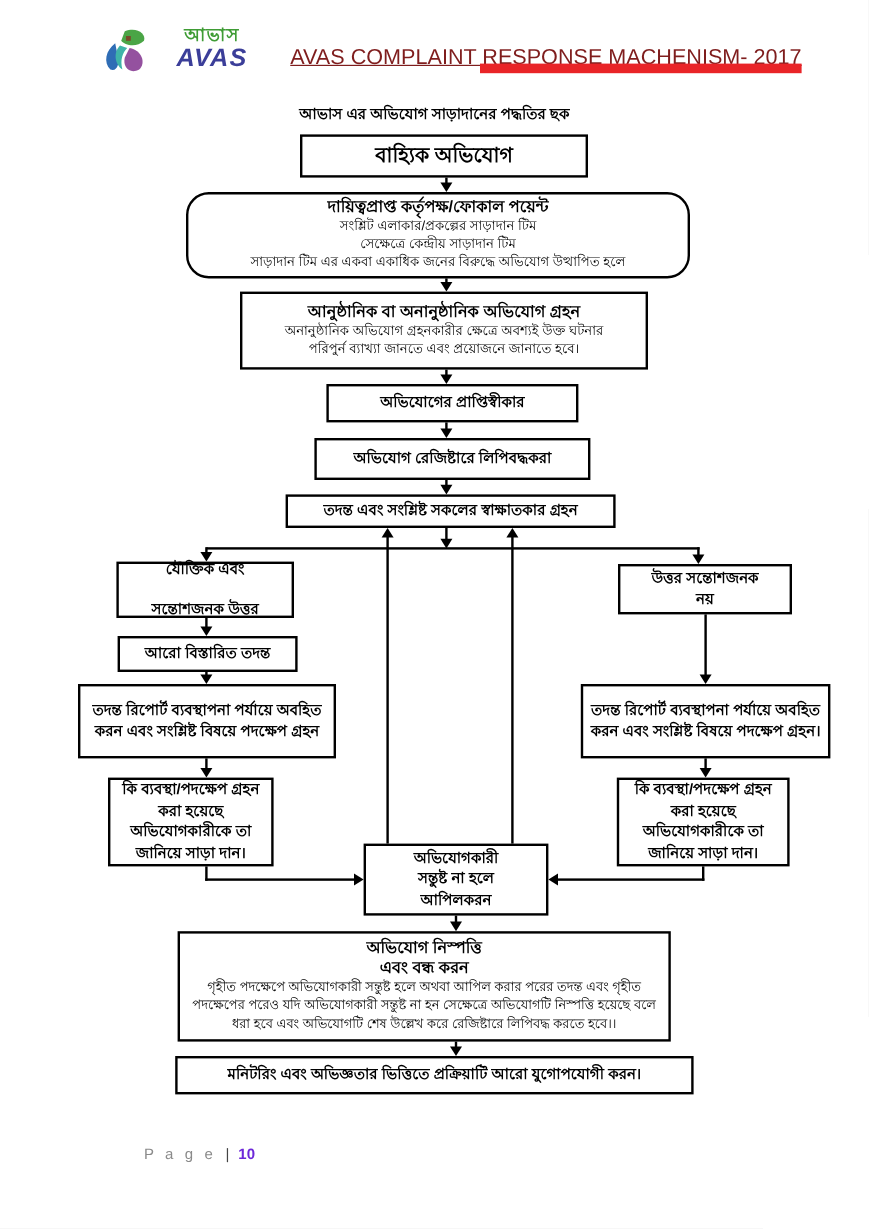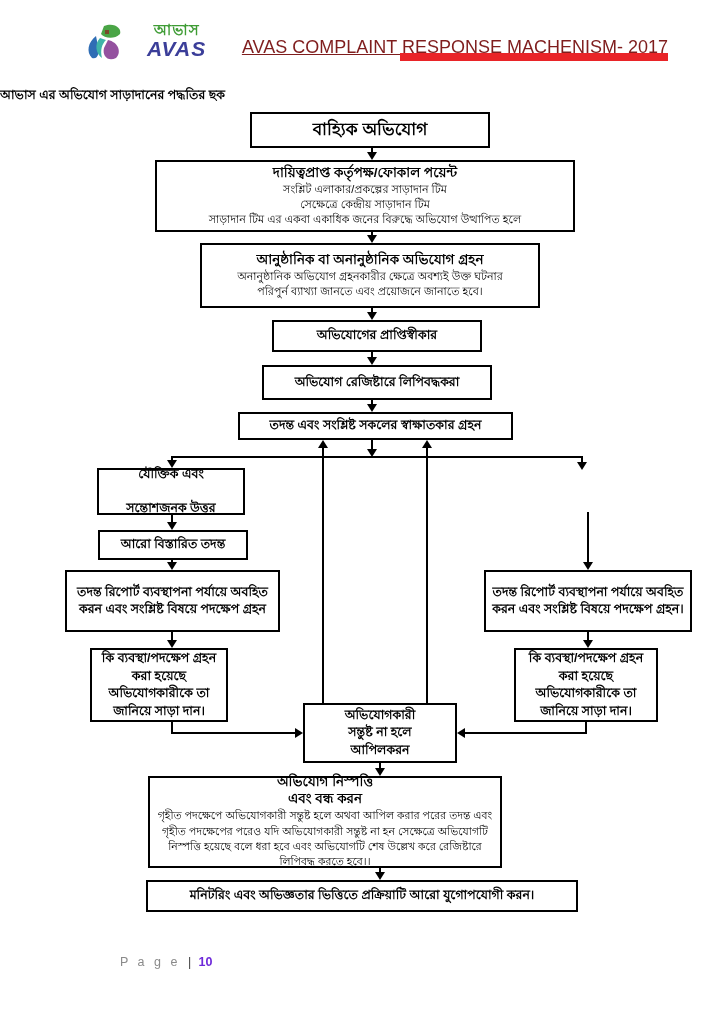--- a/index.html
+++ b/index.html
@@ -9,45 +9,45 @@
   
   .logo{position:absolute;left:84px;top:22px;display:flex;align-items:flex-start;}
   .logo-mark{width:46px;height:46px;}
   .logo-text{display:flex;flex-direction:column;margin-left:17px;line-height:1;text-align:center;}
   .logo-bn{font-size:15px;font-weight:bold;color:#3f9c35;letter-spacing:1px;}
   .logo-en{font-size:21px;font-weight:bold;font-style:italic;color:#3b3e99;letter-spacing:1px;margin-top:1px;}
   .hdr-title{position:absolute;top:37px;right:56px;font-size:18px;color:#7f1d1d;text-decoration:underline;}
   .hdr-bar{position:absolute;left:400px;top:53px;width:268px;height:8px;}
 
   
-  .chart-title{position:absolute;left:0;top:86px;width:724px;
+  .chart-title{position:absolute;left:0;top:86px;width:724px;text-align:center;
                font-size:12.5px;font-weight:bold;}
 
   
   .box{position:absolute;border:2px solid #000;background:#fff;box-sizing:border-box;
        display:flex;flex-direction:column;justify-content:center;text-align:center;padding:1px 3px;}
   .t-lg{font-size:17px;font-weight:bold;}
   .t-md{font-size:13.5px;font-weight:bold;line-height:1.25;}
   .t-sm{font-size:12.5px;font-weight:bold;line-height:1.4;}
   .t-xs{font-size:11px;line-height:1.35;}
   .b1{left:250px;top:112px;width:240px;height:36px;}
-  .b2{left:155px;top:160px;width:420px;height:72px;}
+  .b2{left:155px;top:160px;width:420px;height:72px;border-radius:19px;}
   .b3{left:200px;top:243px;width:340px;height:65px;}
   .b4{left:272px;top:320px;width:210px;height:32px;}
   .b5{left:262px;top:365px;width:230px;height:35px;}
   .b6{left:238px;top:412px;width:275px;height:28px;}
   .bla{left:97px;top:468px;width:148px;height:47px;gap:17px;}
   .bra{left:515px;top:470px;width:145px;height:42px;}
   .blb{left:98px;top:530px;width:150px;height:30px;}
   .blc{left:65px;top:570px;width:215px;height:62px;}
   .brc{left:484px;top:570px;width:208px;height:62px;}
   .bld{left:90px;top:648px;width:138px;height:74px;}
   .brd{left:514px;top:648px;width:144px;height:74px;}
   .be{left:303px;top:703px;width:154px;height:60px;}
-  .bf{left:148px;top:776px;width:354px;height:92px;}
+  .bf{left:148px;top:776px;width:411px;height:92px;}
   .bg{left:146px;top:880px;width:432px;height:32px;}
   .bf .body{font-size:10.8px;line-height:1.42;font-weight:normal;}
 
   
   .vline{position:absolute;width:2px;background:#000;}
   .hline{position:absolute;height:2px;background:#000;}
   .arr{position:absolute;width:0;height:0;}
   .arr-d{border-left:5px solid transparent;border-right:5px solid transparent;border-top:8px solid #000;}
   .arr-u{border-left:5px solid transparent;border-right:5px solid transparent;border-bottom:8px solid #000;}
   .arr-r{border-top:5px solid transparent;border-bottom:5px solid transparent;border-left:8px solid #000;}
@@ -109,20 +109,24 @@
 
   <div class="box b6 t-sm">
     <span>তদন্ত এবং সংশ্লিষ্ট সকলের স্বাক্ষাতকার গ্রহন</span>
   </div>
 
   <div class="box bla t-sm">
     <span>যৌক্তিক এবং</span>
     <span>সন্তোশজনক উত্তর</span>
   </div>
 
+  <div class="box bra t-sm">
+    <span>উত্তর সন্তোশজনক</span>
+    <span>নয়</span>
+  </div>
 
   <div class="box blb t-sm">
     <span>আরো বিস্তারিত তদন্ত</span>
   </div>
 
   <div class="box blc t-sm">
     <span>তদন্ত রিপোর্ট ব্যবস্থাপনা পর্যায়ে অবহিত করন এবং সংশ্লিষ্ট বিষয়ে পদক্ষেপ গ্রহন</span>
   </div>
 
   <div class="box brc t-sm">

